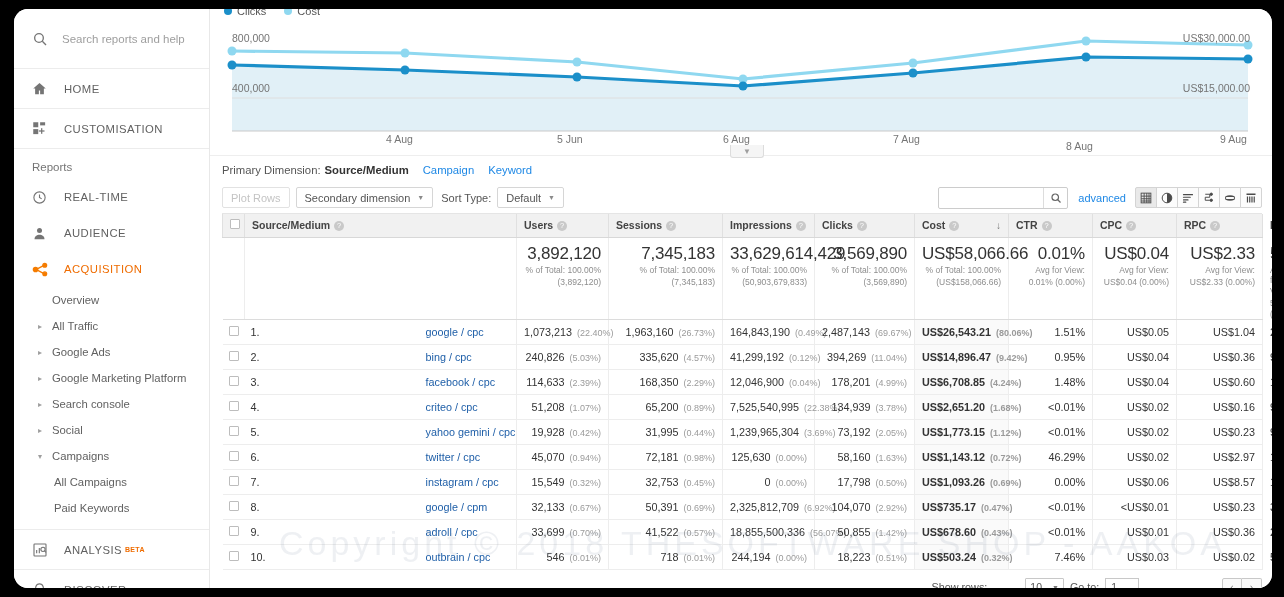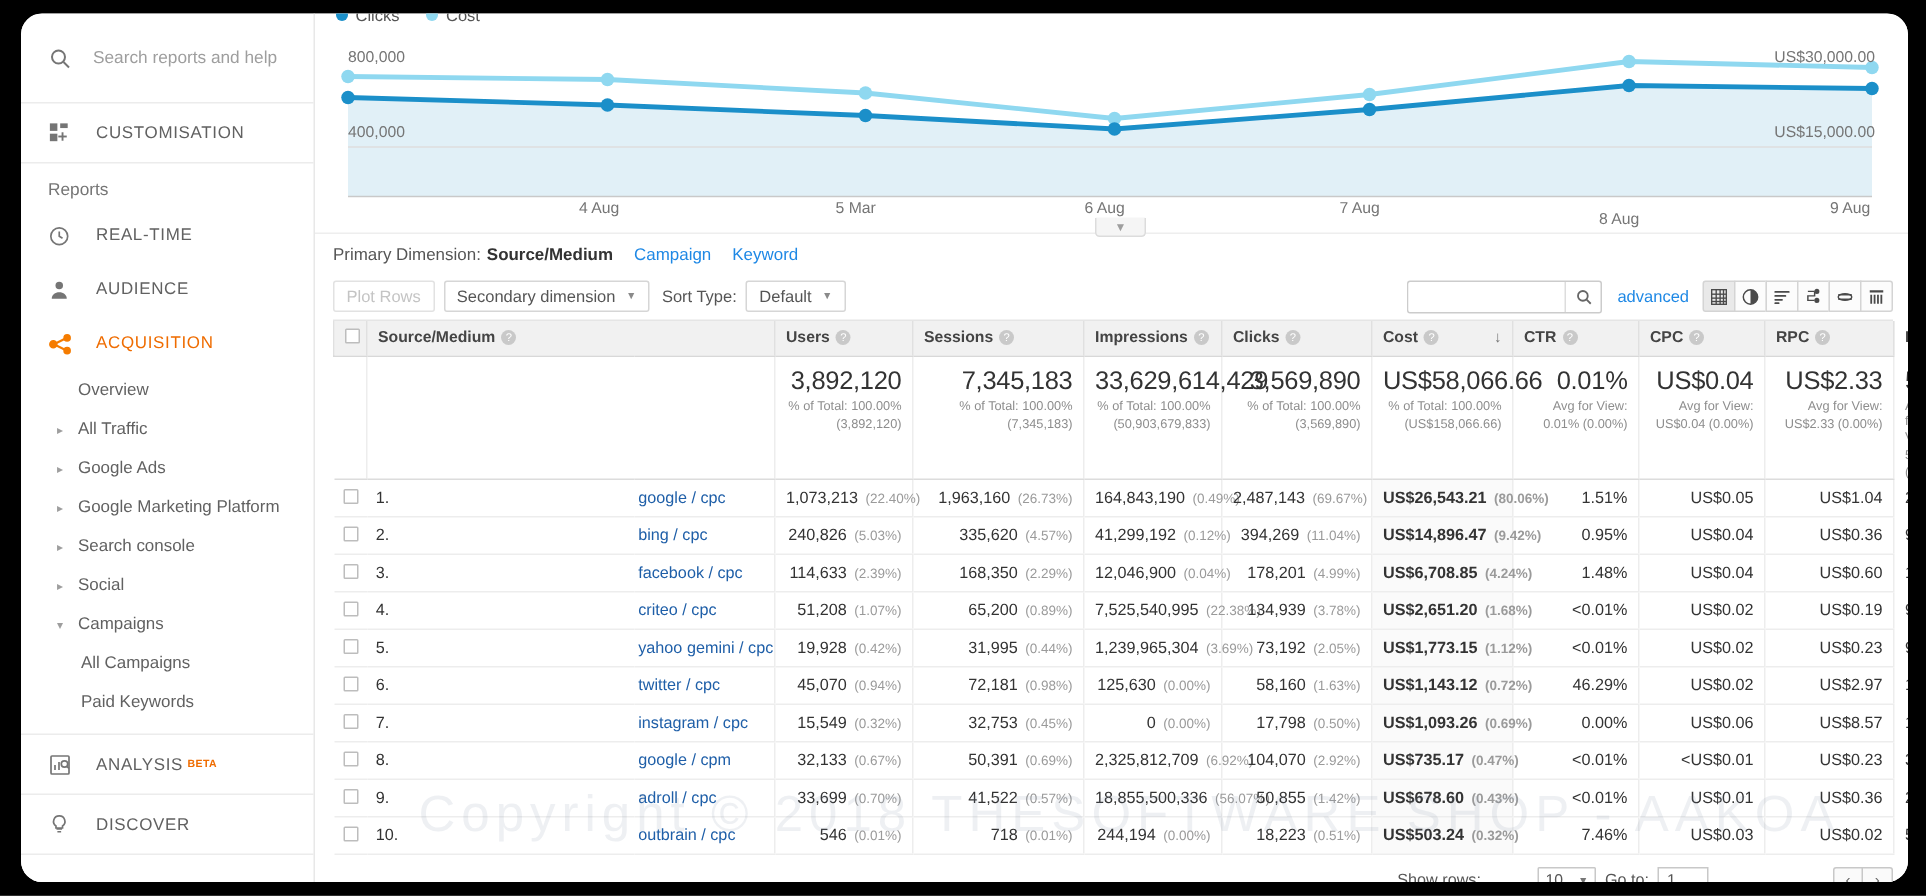--- a/index.html
+++ b/index.html
@@ -276,20 +276,28 @@
     <div class="side-search">
       <span class="ico">
         <svg width="16" height="16" viewBox="0 0 24 24" fill="none" stroke="#757575" stroke-width="2">
           <circle cx="10.5" cy="10.5" r="6.5"></circle>
               <line x1="15.5" y1="15.5" x2="21" y2="21"></line>
         </svg>
       </span>
       <span class="txt">Search reports and help</span>
     </div>
 
+    <div class="side-row">
+      <span class="ico">
+        <svg width="15" height="15" viewBox="0 0 24 24" fill="#757575">
+              <path d="M12 3 2 12h3v9h6v-6h2v6h6v-9h3z"></path>
+            </svg>
+      </span>
+      <span class="lbl">HOME</span>
+    </div>
 
     <div class="side-row">
       <span class="ico">
         <svg width="15" height="15" viewBox="0 0 24 24" fill="#757575">
           <rect x="2" y="2" width="8" height="8"></rect>
               <rect x="13" y="2" width="8" height="5"></rect>
           <rect x="2" y="13" width="8" height="8"></rect>
               <rect x="14.5" y="11.5" width="2" height="9"></rect>
               <rect x="11" y="15" width="9" height="2"></rect>
         </svg>
@@ -435,21 +443,21 @@
             <circle cx="866" cy="48" r="4.5" fill="#1b8fc9"></circle>
         <circle cx="1028" cy="50" r="4.5" fill="#1b8fc9"></circle>
       </svg>
 
       <div class="ytick" style="left:22px; top:23px;">800,000</div>
       <div class="ytick" style="left:22px; top:73px;">400,000</div>
       <div class="ytick" style="right:22px; top:23px;">US$30,000.00</div>
       <div class="ytick" style="right:22px; top:73px;">US$15,000.00</div>
 
       <div class="xtick" style="left:176px; top:124px;">4 Aug</div>
-      <div class="xtick" style="left:347px; top:124px;">5 Mar</div>
+      <div class="xtick" style="left:347px; top:124px;">5 Jun</div>
       <div class="xtick" style="left:513px; top:124px;">6 Aug</div>
       <div class="xtick" style="left:683px; top:124px;">7 Aug</div>
       <div class="xtick" style="left:856px; top:131px;">8 Aug</div>
       <div class="xtick" style="left:1010px; top:124px;">9 Aug</div>
 
       <div class="chart-toggle">▼</div>
     </div>
 
     <div class="primdim">
       <span class="lead">Primary Dimension:</span><span class="sel">Source/Medium</span><a>Campaign</a><a>Keyword</a>
@@ -684,21 +692,21 @@
                 <td class="cb"><span class="chk"></span></td>
                 <td class="idx">4.</td>
                 <td class="dim"><a>criteo / cpc</a></td>
                 <td><span class="val">51,208</span><span class="pct">(1.07%)</span></td>
                 <td><span class="val">65,200</span><span class="pct">(0.89%)</span></td>
                 <td><span class="val">7,525,540,995</span><span class="pct">(22.38%)</span></td>
                 <td><span class="val">134,939</span><span class="pct">(3.78%)</span></td>
                 <td class="cost"><span class="val">US$2,651.20</span><span class="pct">(1.68%)</span></td>
                 <td>&lt;0.01%</td>
                 <td>US$0.02</td>
-                <td>US$0.19</td>
+                <td>US$0.16</td>
                 <td>976.85%</td>
               </tr>
 
           <tr class="drow">
                 <td class="cb"><span class="chk"></span></td>
                 <td class="idx">5.</td>
                 <td class="dim"><a>yahoo gemini / cpc</a></td>
                 <td><span class="val">19,928</span><span class="pct">(0.42%)</span></td>
                 <td><span class="val">31,995</span><span class="pct">(0.44%)</span></td>
                 <td><span class="val">1,239,965,304</span><span class="pct">(3.69%)</span></td>

